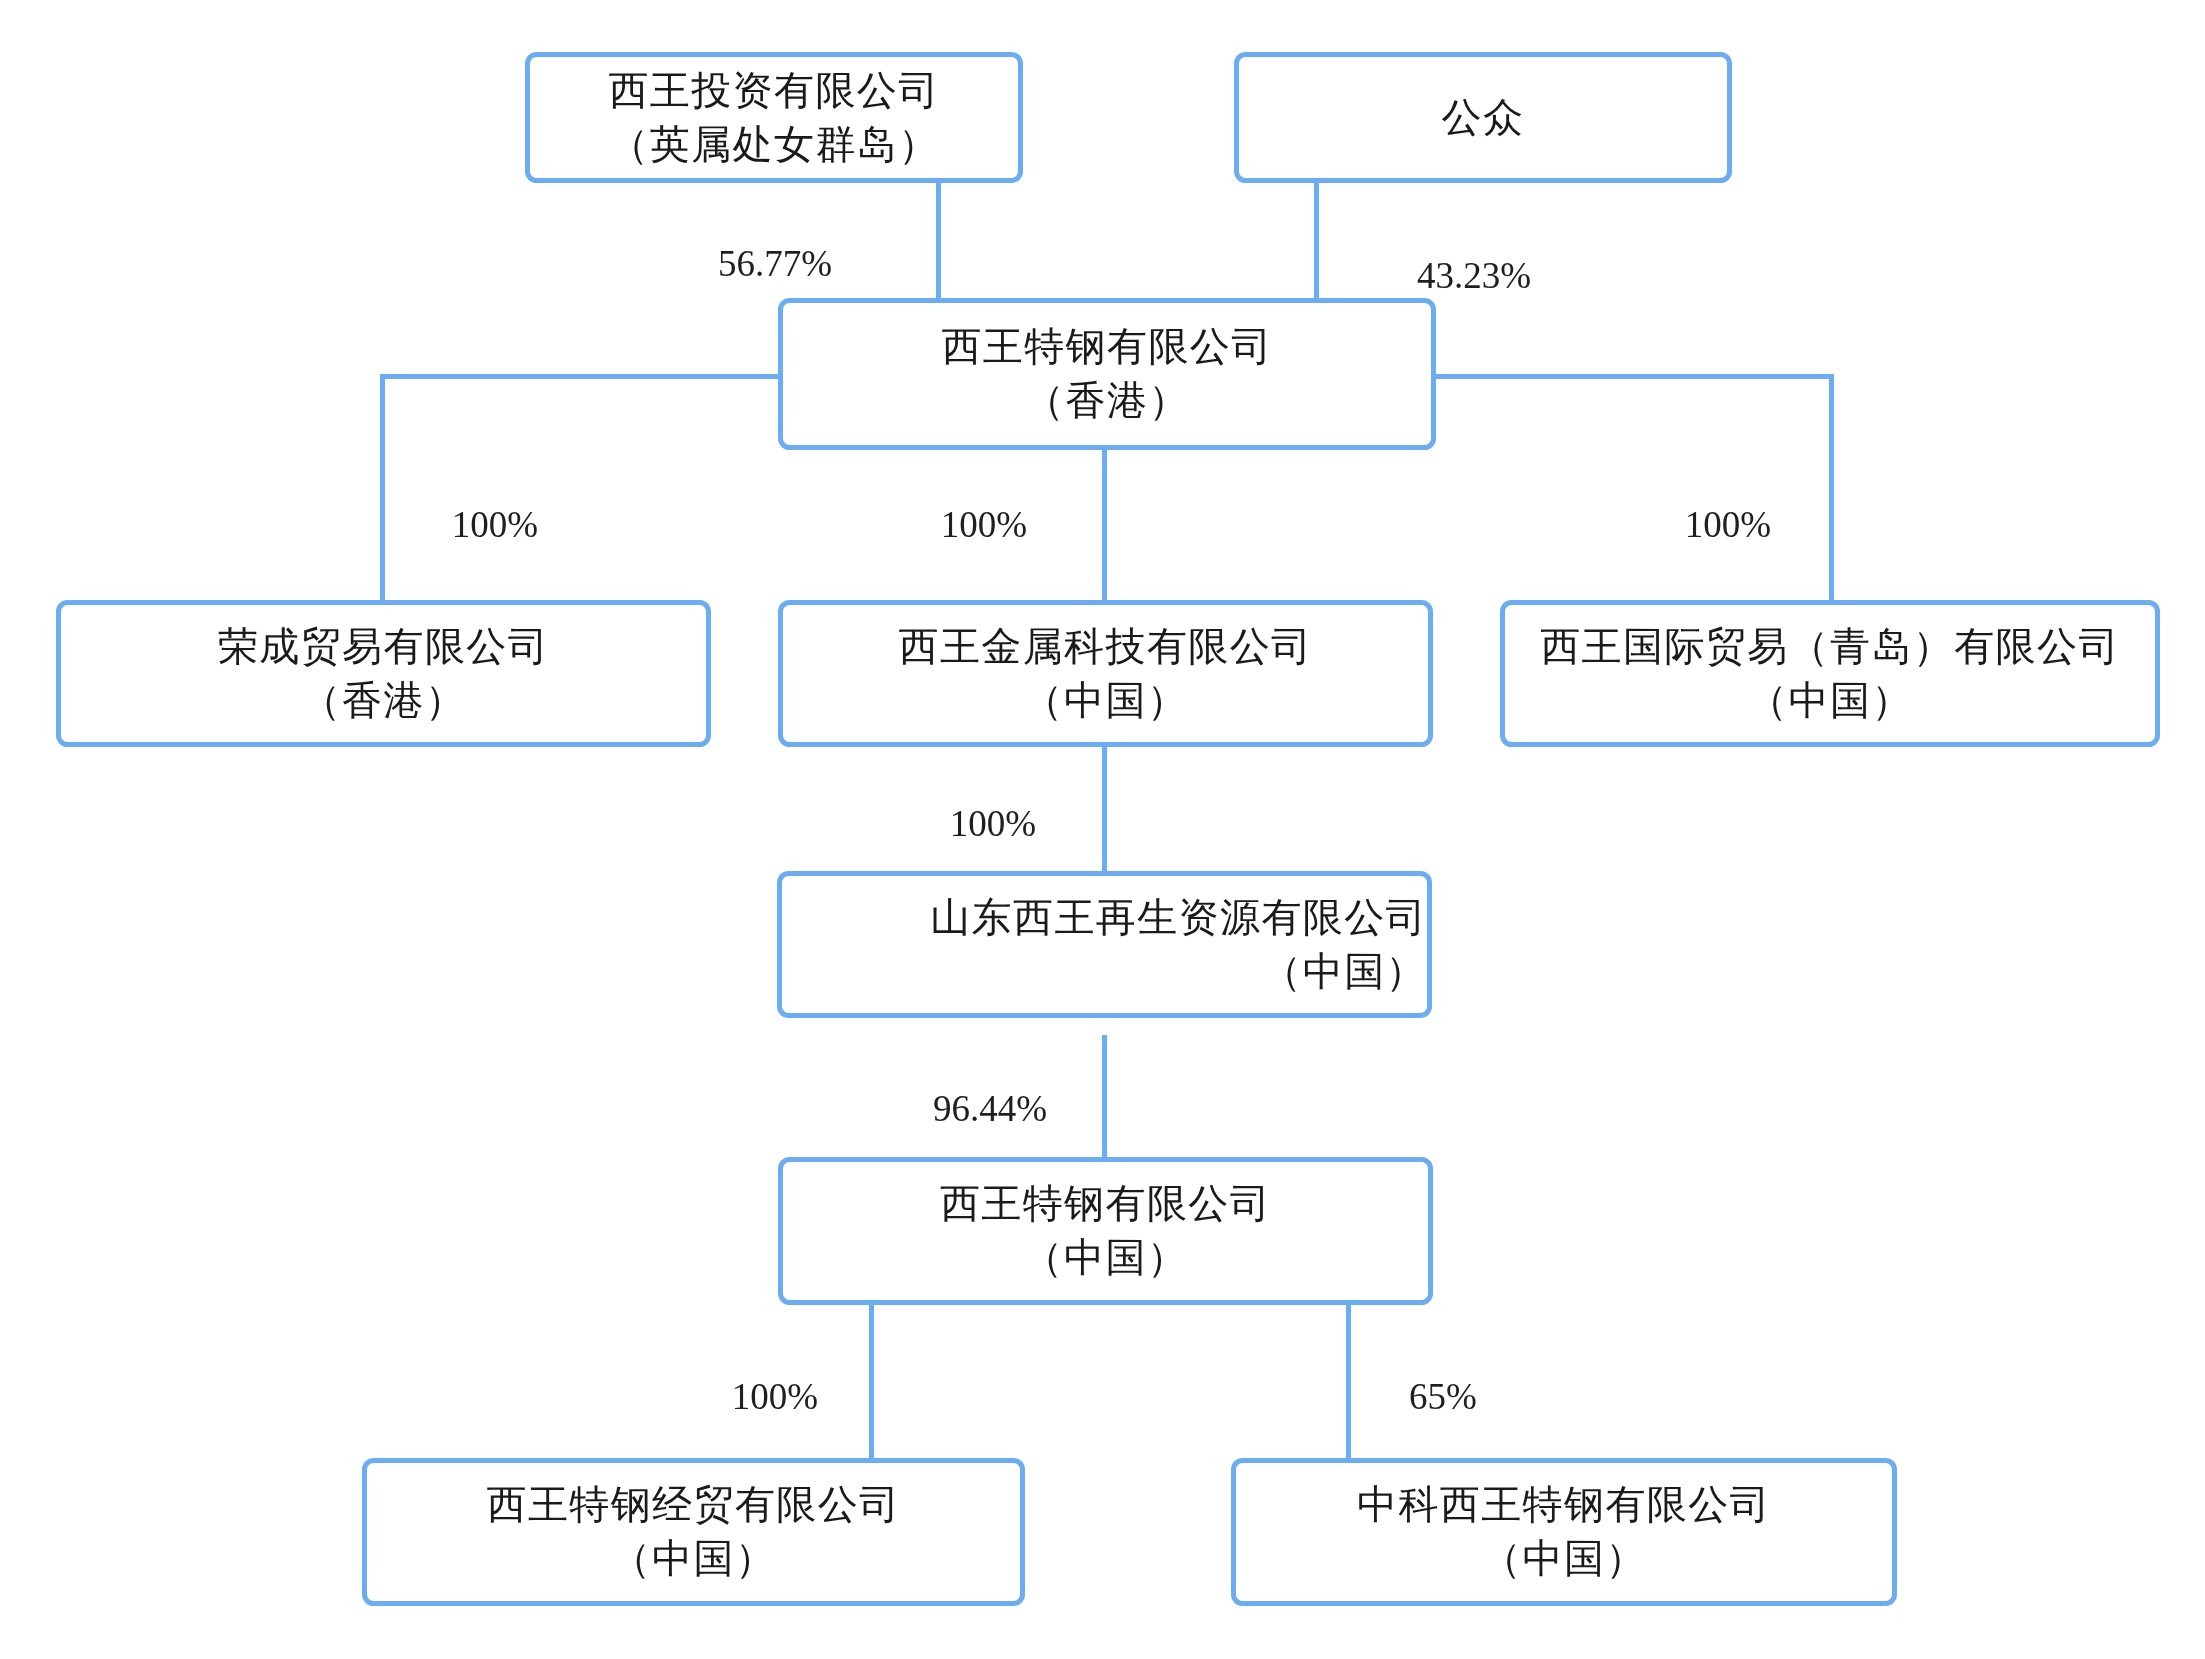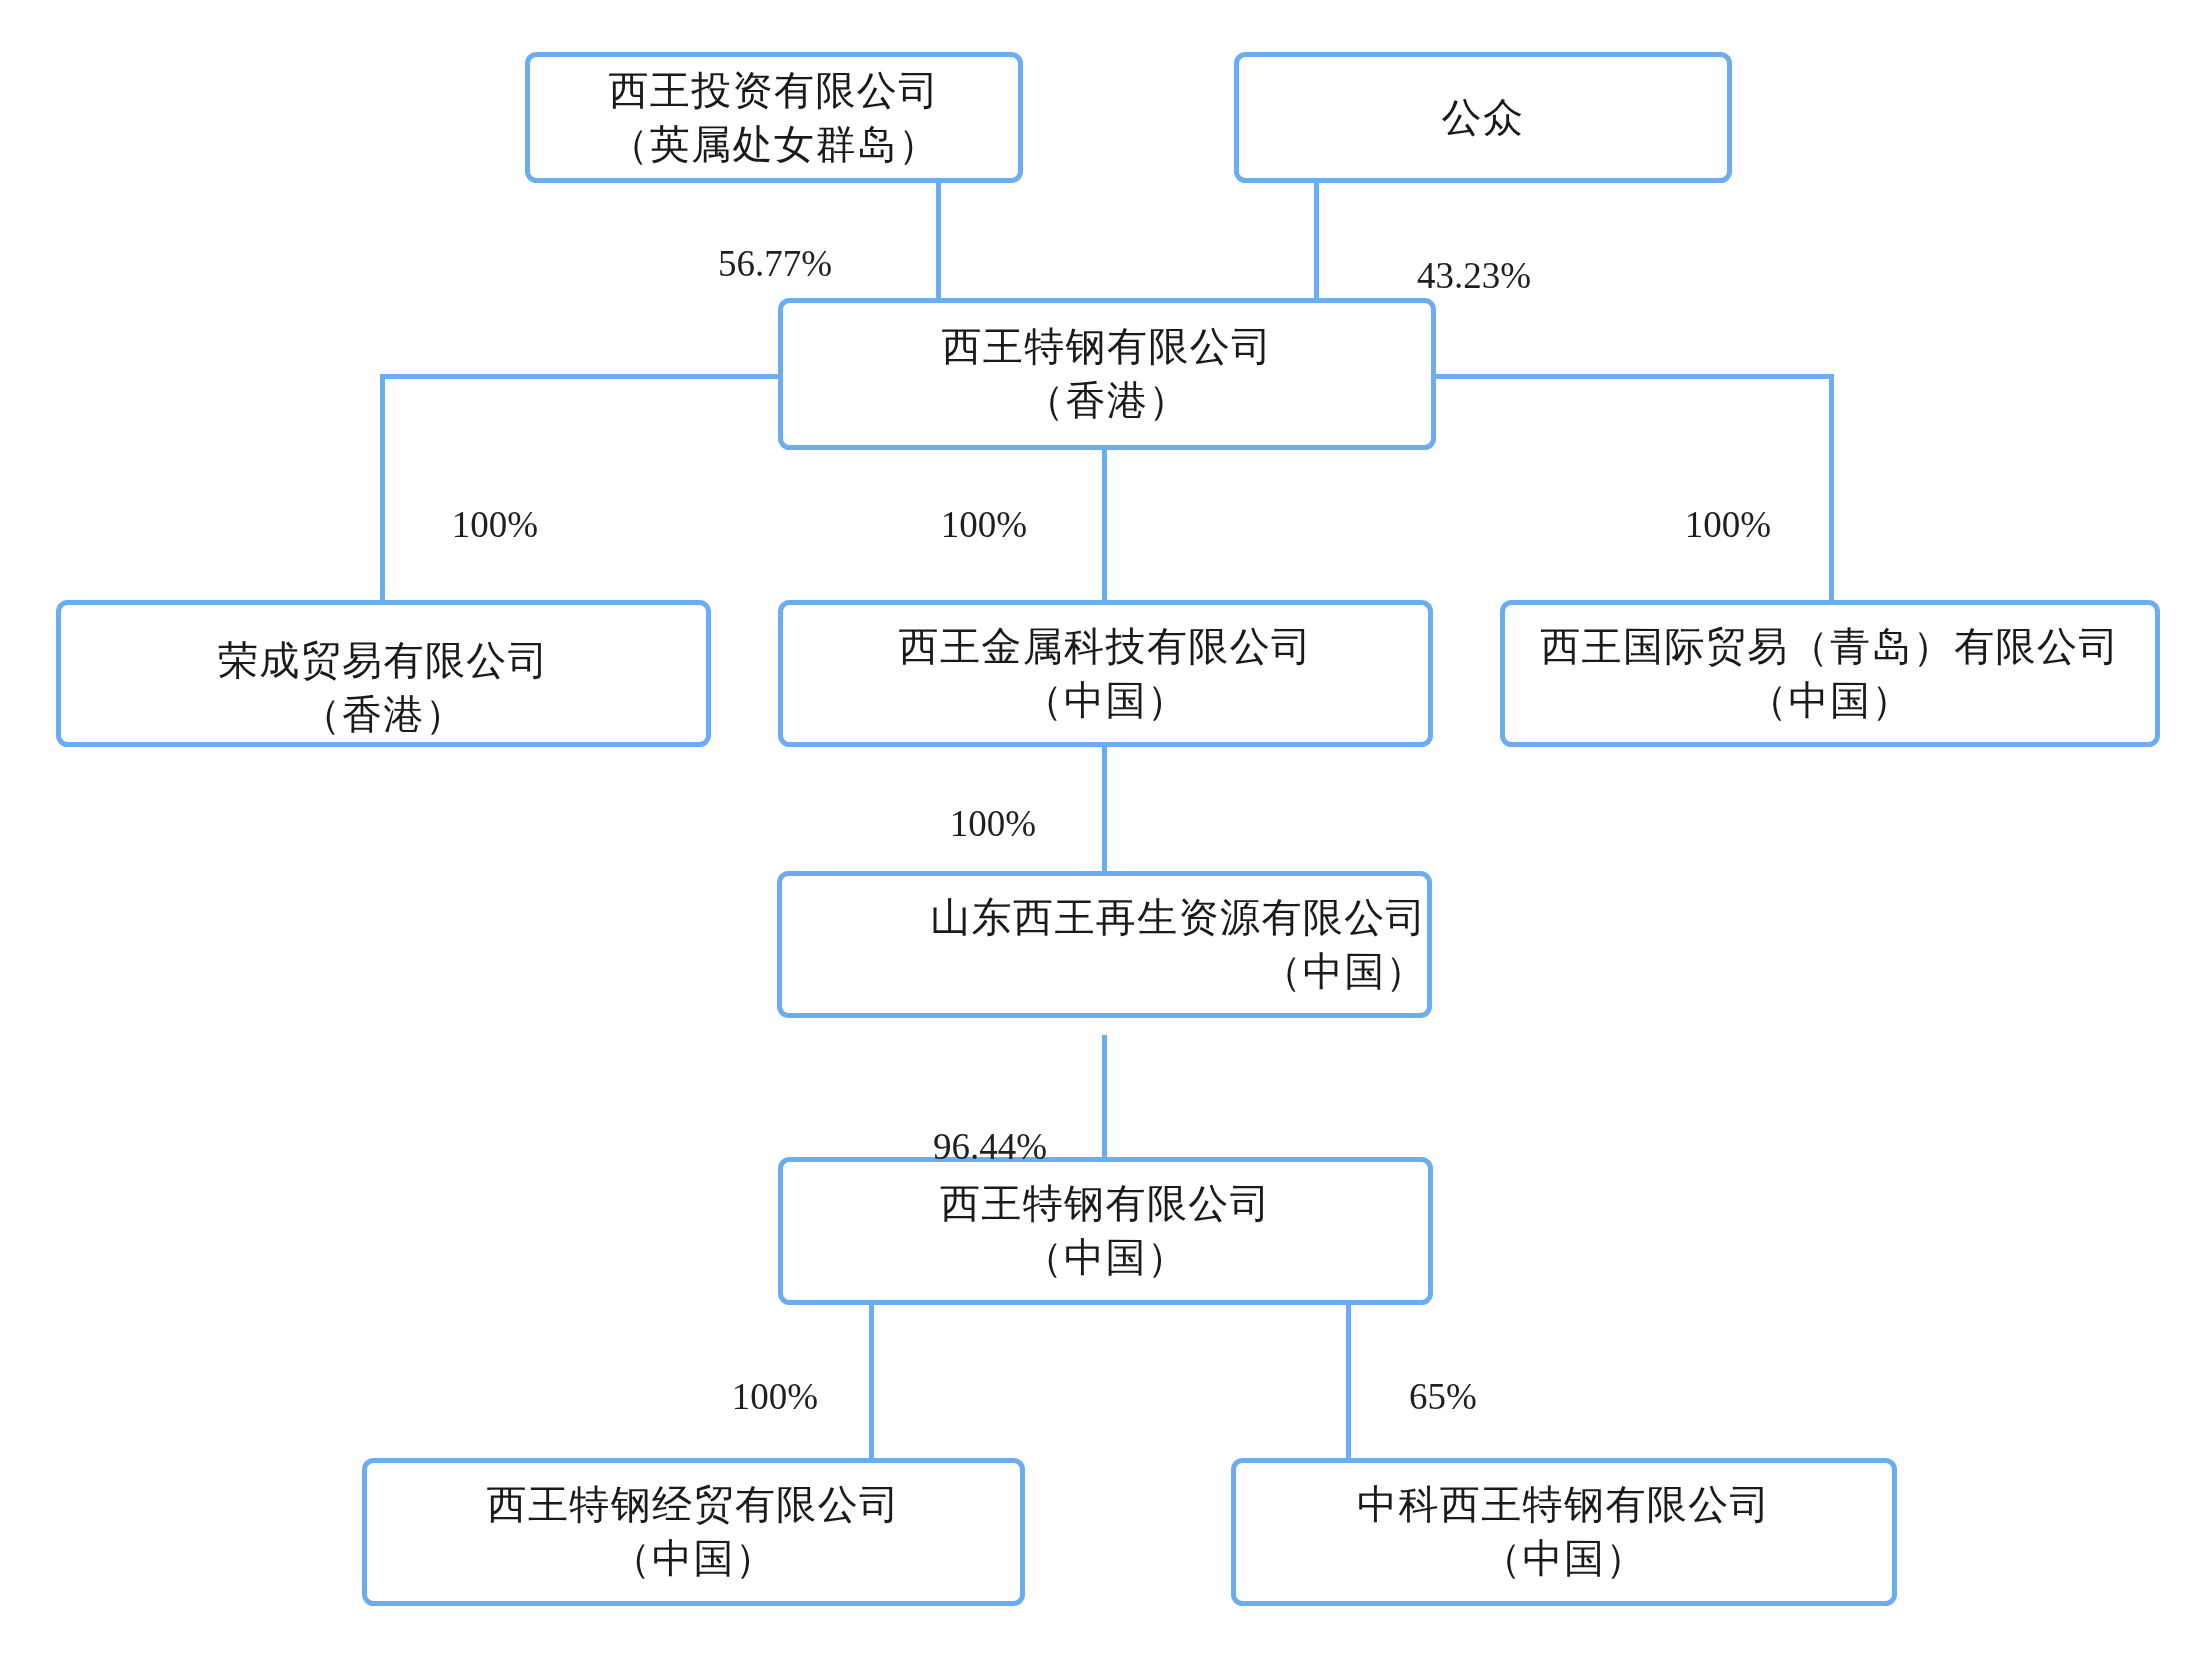--- a/index.html
+++ b/index.html
@@ -72,21 +72,21 @@
 
   <div class="node" style="left:1234px; top:52px; width:498px; height:131px;justify-content:center;">
     <span>公众</span>
   </div>
 
   <div class="node" style="left:778px; top:298px; width:658px; height:152px;">
     <span>西王特钢有限公司</span>
     <span>（香港）</span>
   </div>
 
-  <div class="node" style="left:56px; top:600px; width:655px; height:147px;justify-content:flex-end;">
+  <div class="node" style="left:56px; top:600px; width:655px; height:147px;">
     <span>荣成贸易有限公司</span>
     <span>（香港）</span>
   </div>
 
   <div class="node" style="left:778px; top:600px; width:655px; height:147px;">
     <span>西王金属科技有限公司</span>
     <span>（中国）</span>
   </div>
 
   <div class="node" style="left:1500px; top:600px; width:660px; height:147px;">
@@ -113,18 +113,18 @@
     <span>中科西王特钢有限公司</span>
     <span>（中国）</span>
   </div>
 
   <div class="pct" style="left:775px; top:263px;">56.77%</div>
   <div class="pct" style="left:1474px; top:263px;margin-top:12px;">43.23%</div>
   <div class="pct" style="left:495px; top:524px;">100%</div>
   <div class="pct" style="left:984px; top:524px;">100%</div>
   <div class="pct" style="left:1728px; top:524px;">100%</div>
   <div class="pct" style="left:993px; top:823px;">100%</div>
-  <div class="pct" style="left:990px; top:1108px;margin-top:38px;">96.44%</div>
+  <div class="pct" style="left:990px; top:1108px;">96.44%</div>
   <div class="pct" style="left:775px; top:1396px;">100%</div>
   <div class="pct" style="left:1443px; top:1396px;">65%</div>
 
 </div>
 
 
 </body></html>

